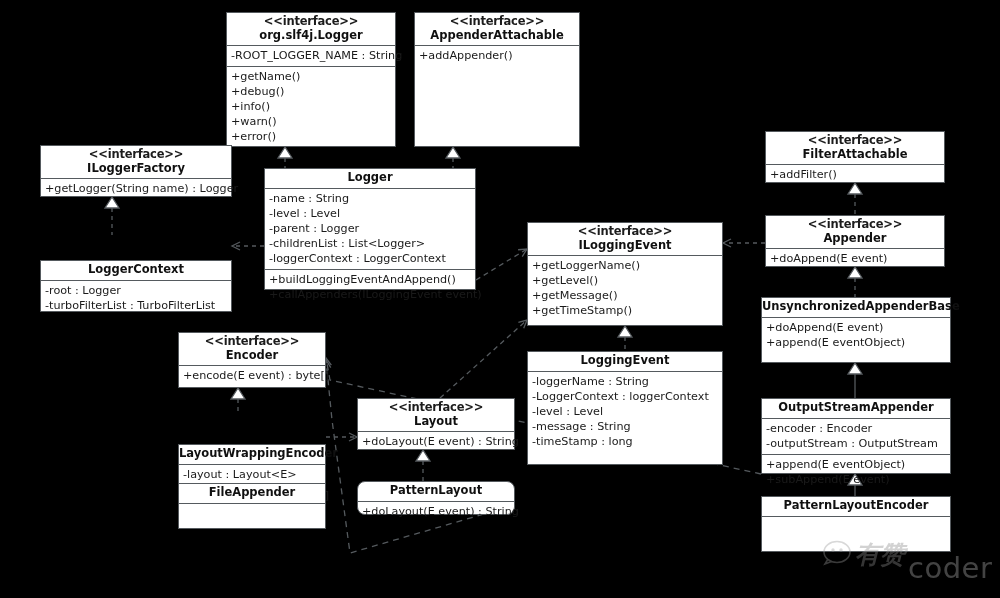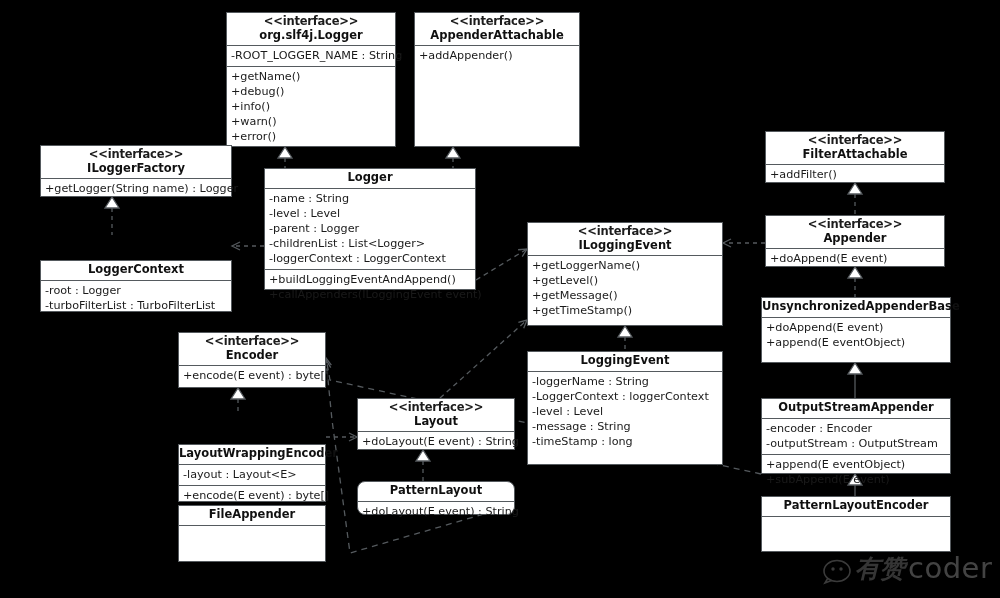--- a/index.html
+++ b/index.html
@@ -69,21 +69,21 @@
     color: #1a1a1a;
     line-height: 1.34;
     white-space: nowrap;
   }
   .watermark {
     position: absolute;
     z-index: 5;
     pointer-events: none;
     opacity: 0.38;
     display: flex;
-    align-items: flex-end;
+    align-items: flex-start;
     gap: 3px;
   }
   .wm-cn {
     font-family: "DejaVu Sans", "Liberation Sans", sans-serif;
     font-size: 25px;
     font-style: italic;
     color: #8c8c8c;
     font-weight: bold;
   }
   .wm-en {
@@ -370,21 +370,21 @@
 
   <div class="uml-class" style="left:761px; top:496px; width:190px; height:56px;">
     <div class="uml-header">
       <span class="uml-name">PatternLayoutEncoder</span>
     </div>
     <div class="uml-compartment">
       <div class="uml-member"></div>
     </div>
   </div>
 
-  <div class="uml-class" style="left:178px; top:505px; width:148px; height:57px;">
+  <div class="uml-class" style="left:178px; top:483px; width:148px; height:46px;">
     <div class="uml-header">
       <span class="uml-name">FileAppender</span>
     </div>
     <div class="uml-compartment empty"></div>
   </div>
 
   <div class="watermark" style="left:822px; top:538px;">
     <svg width="30" height="28" viewBox="0 0 30 28">
       <ellipse cx="15" cy="14" rx="13" ry="10.5" fill="none" stroke="#9a9a9a" stroke-width="1.6"></ellipse>
       <path d="M6,21 L3,26 L9.5,23.5" fill="none" stroke="#9a9a9a" stroke-width="1.6"></path>

